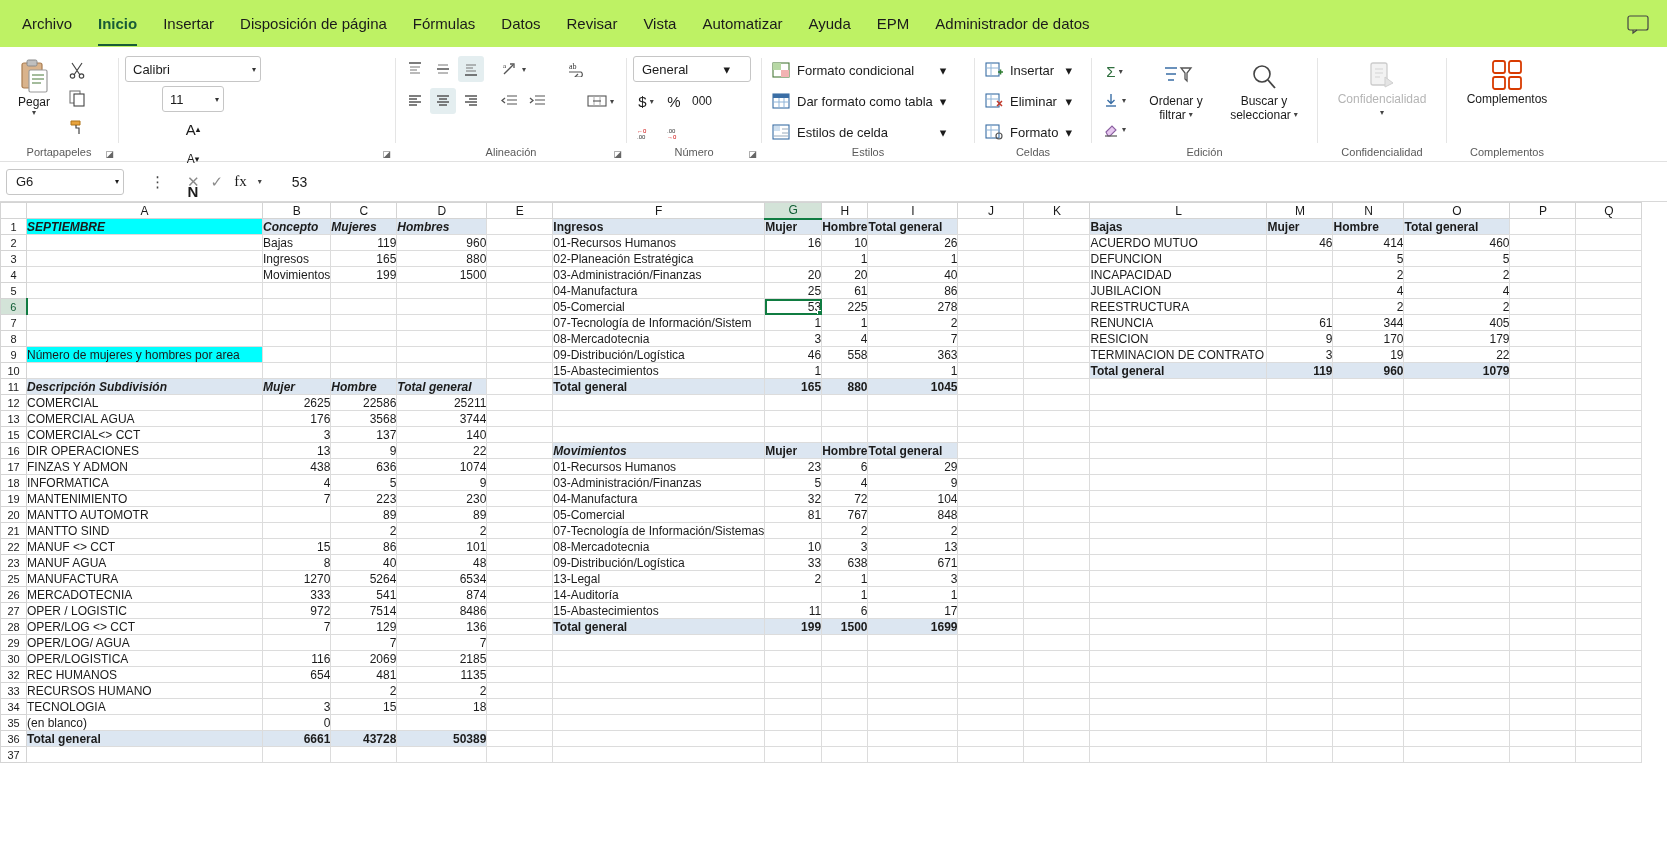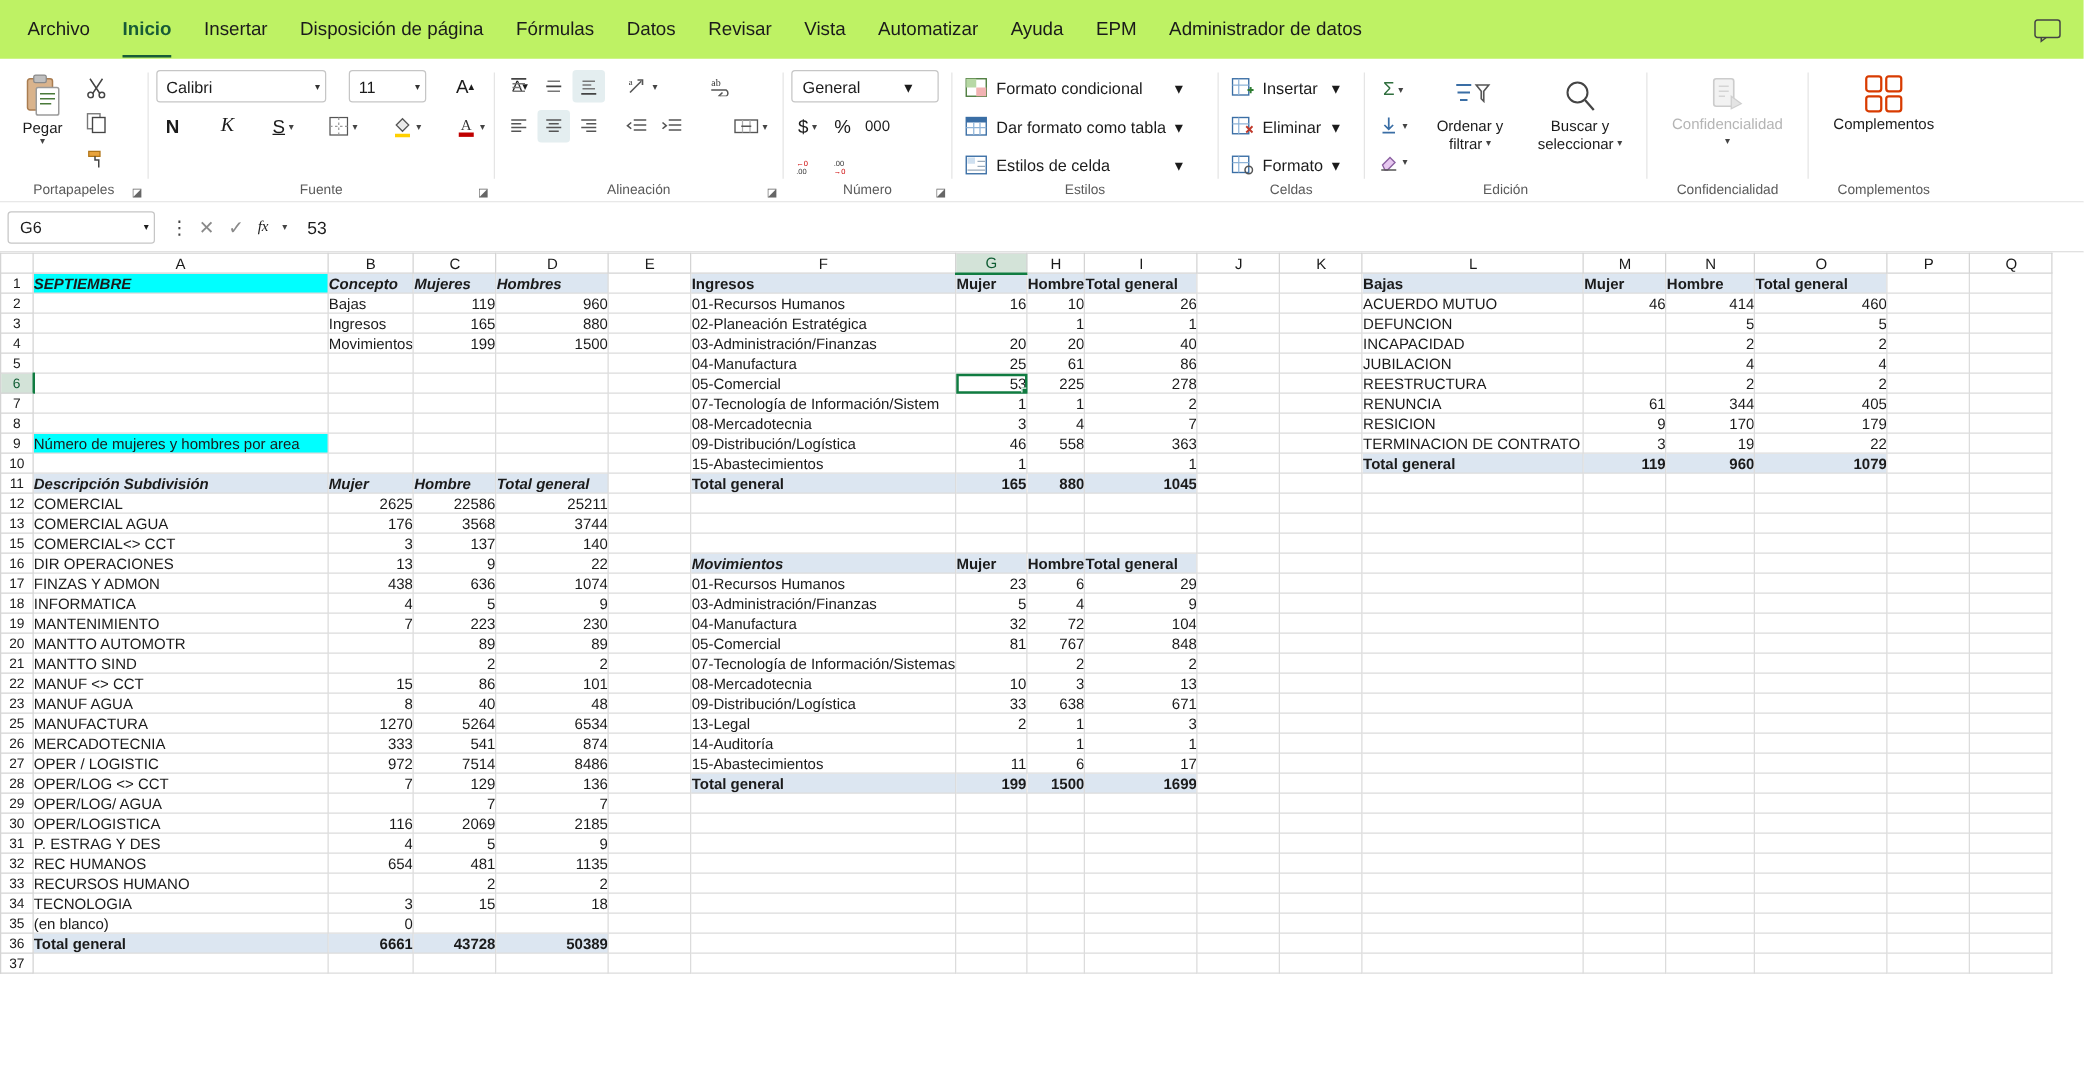--- a/index.html
+++ b/index.html
@@ -57,21 +57,21 @@
     width: 56px; padding-top: 2px; cursor: default;
   }
   .clip-paste .ic { width: 34px; height: 36px; }
   .clip-paste .lbl { font-size: 12px; margin-top: 1px; }
   .clip-paste .chev { font-size: 8px; color: #444; line-height: 8px; }
   .clip-small { display: flex; flex-direction: column; gap: 4px; padding-left: 2px; padding-top: 2px;}
   .clip-small .ic { width: 26px; height: 24px; display: flex; align-items: center; justify-content: center; }
 
   
   .font-rows { display: flex; flex-direction: column; gap: 6px; }
-  .font-row { display: flex; align-items: center; gap: 18px; }
+  .font-row { display: flex; align-items: center; gap: 4px; flex-direction: column; }
   .combo {
     height: 26px; border: 1px solid #c6c6c6; background: #fff; border-radius: 3px;
     display: flex; align-items: center; padding: 0 4px 0 7px; font-size: 13px; position: relative;
   }
   .combo .cval { flex: 1; overflow: hidden; white-space: nowrap; }
   .combo .carrow { font-size: 8px; color: #333; padding-left: 6px; }
   .fontname { width: 136px; }
   .fontsize { width: 62px; }
   .btn {
     height: 26px; min-width: 26px; display: flex; align-items: center; justify-content: center;
@@ -115,31 +115,31 @@
     width: 86px; display: flex; flex-direction: column; align-items: center;
     font-size: 12px; line-height: 14px; text-align: center; cursor: default;
     padding: 2px 2px 0 2px; border-radius: 3px;
   }
   .bigbtn .ic { height: 34px; display: flex; align-items: center; justify-content: center; }
   .bigbtn .chev { font-size: 8px; color: #444; }
   .bigbtn.dim { color: #b5b5b5; }
 
   
   .formulabar {
-    height: 40px; display: flex; align-items: center; gap: 2px;
+    height: 40px; display: flex; align-items: center; gap: 16px;
     border-bottom: 1px solid #d8d8d8; background: #ffffff; padding: 0 6px;
   }
   .namebox {
     width: 118px; height: 26px; border: 1px solid #c6c6c6; border-radius: 3px;
     display: flex; align-items: center; padding: 0 4px 0 9px; font-size: 13px; background: #fff;
   }
   .namebox .nval { flex: 1; }
   .fb-dots { font-size: 15px; color: #444; letter-spacing: 0; padding: 0 6px 0 0;}
   .fb-icons { display: flex; align-items: center; gap: 11px; color: #8a8a8a; font-size: 15px; }
-  .fb-fx { font-family: "Liberation Serif", serif; font-style: italic; font-size: 12px; color: #1b1b1b; }
+  .fb-fx { font-family: "Liberation Serif", serif; font-size: 15px; color: #1b1b1b; }
   .fb-input {
     flex: 1; height: 26px; display: flex; align-items: center;
     font-size: 14px; padding-left: 14px; color: #1b1b1b;
   }
 
   
   .gridwrap { flex: 1; overflow: hidden; position: relative; background: #fff; }
   table.grid { border-collapse: collapse; table-layout: fixed; }
   .grid td, .grid th { padding: 0; margin: 0; }
   .colhead, .rowhead {
@@ -1225,40 +1225,20 @@
             <td class="cell"></td>
             <td class="cell"></td>
             <td class="cell"></td>
             <td class="cell"></td>
             <td class="cell"></td>
             <td class="cell"></td>
             <td class="cell"></td>
             <td class="cell"></td>
           </tr>
           <tr>
-            <td class="rowhead">31</td>
-            <td class="cell">P. ESTRAG Y DES</td>
-            <td class="cell r">4</td>
-            <td class="cell r">5</td>
-            <td class="cell r">9</td>
-            <td class="cell"></td>
-            <td class="cell"></td>
-            <td class="cell"></td>
-            <td class="cell"></td>
-            <td class="cell"></td>
-            <td class="cell"></td>
-            <td class="cell"></td>
-            <td class="cell"></td>
-            <td class="cell"></td>
-            <td class="cell"></td>
-            <td class="cell"></td>
-            <td class="cell"></td>
-            <td class="cell"></td>
-          </tr>
-          <tr>
             <td class="rowhead">32</td>
             <td class="cell">REC HUMANOS</td>
             <td class="cell r">654</td>
             <td class="cell r">481</td>
             <td class="cell r">1135</td>
             <td class="cell"></td>
             <td class="cell"></td>
             <td class="cell"></td>
             <td class="cell"></td>
             <td class="cell"></td>

